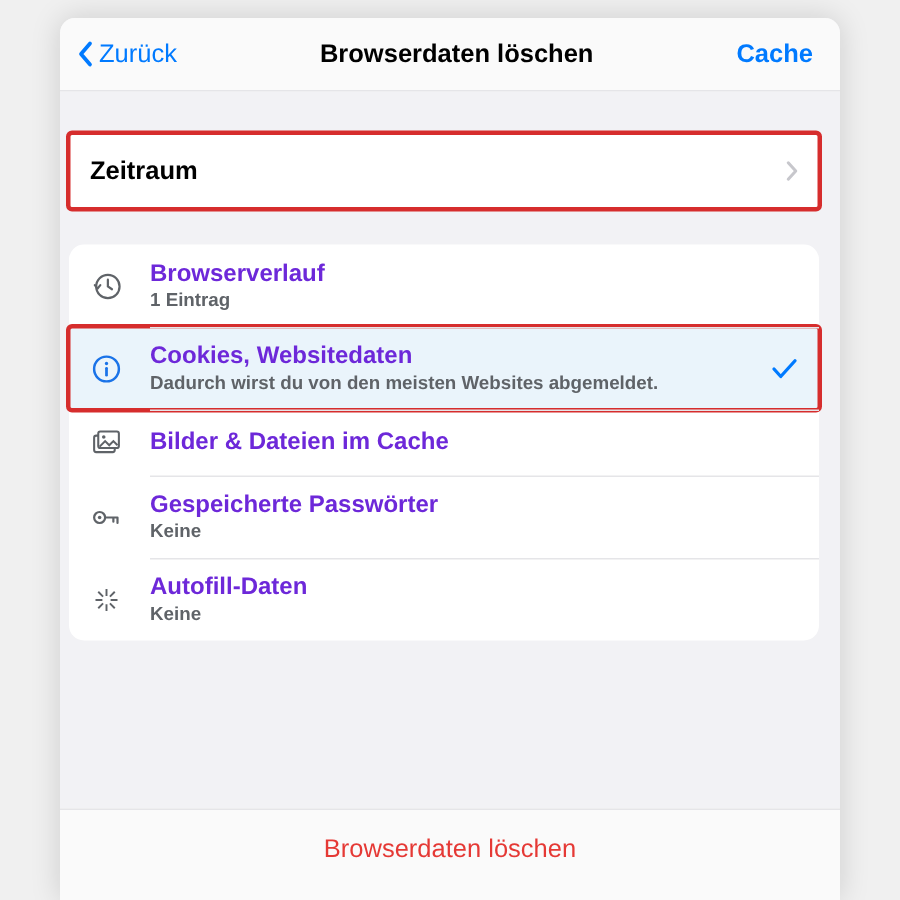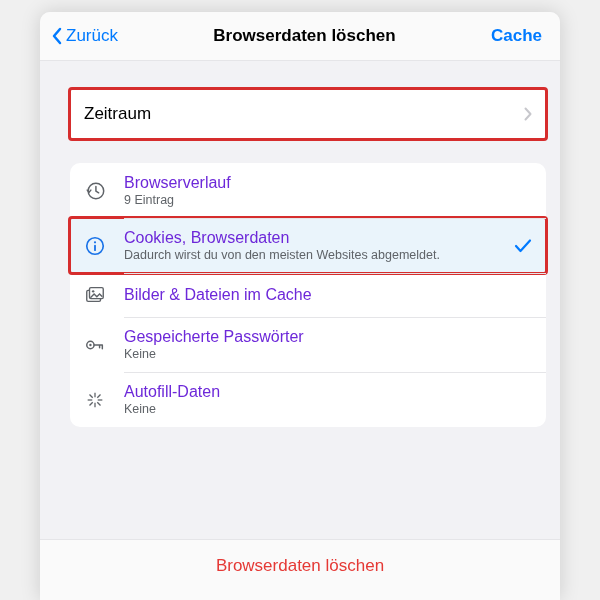--- a/index.html
+++ b/index.html
@@ -63,23 +63,24 @@
     font-weight: 600;
     color: #000;
   }
   .nav-done {
     color: #007aff;
     font-size: 17px;
     font-weight: 600;
     cursor: pointer;
   }
   .content {
-    padding: 28px 14px 0 30px;
+    padding: 28px 14px 0 6px;
     flex: 1;
     overflow: hidden;
+    font-weight: bold;
   }
   .card {
     background: #fff;
     border-radius: 10px;
     margin-bottom: 24px;
   }
   .range-row {
     display: flex;
     align-items: center;
     padding: 15px 14px;
@@ -270,34 +271,34 @@
       <div class="item">
         <span class="item-icon">
           <svg width="22" height="22" viewBox="0 0 24 24">
               <circle cx="13" cy="12" r="8.5" stroke="#5f6368" stroke-width="1.6" fill="none"></circle>
               <path d="M13 7v5l3 2" stroke="#5f6368" stroke-width="1.6" fill="none" stroke-linecap="round"></path>
               <path d="M3.5 11 L5.5 13.5 L7.5 11" stroke="#5f6368" stroke-width="1.6" fill="none" stroke-linecap="round" stroke-linejoin="round"></path>
             </svg>
         </span>
         <div class="item-text">
           <div class="item-title">Browserverlauf</div>
-          <div class="item-sub">9 Eintrag</div>
+          <div class="item-sub">1 Eintrag</div>
         </div>
       </div>
 
       <div class="item selected hl">
         <span class="item-icon blue">
           <svg width="22" height="22" viewBox="0 0 24 24">
               <circle cx="12" cy="12" r="9" stroke="#1a73e8" stroke-width="1.8" fill="none"></circle>
               <circle cx="12" cy="8" r="1.2" fill="#1a73e8"></circle>
               <rect x="11" y="10.5" width="2" height="7" rx="1" fill="#1a73e8"></rect>
             </svg>
         </span>
         <div class="item-text">
-          <div class="item-title">Cookies, Browserdaten</div>
+          <div class="item-title">Cookies, Websitedaten</div>
           <div class="item-sub">Dadurch wirst du von den meisten Websites abgemeldet.</div>
         </div>
         <span class="check">
           <svg width="18" height="16" viewBox="0 0 18 16">
               <path d="M2 8 L6.5 13 L16 2.5" stroke="#007aff" stroke-width="2.2" fill="none" stroke-linecap="round" stroke-linejoin="round"></path>
             </svg>
         </span>
       </div>
 
       <div class="item">

